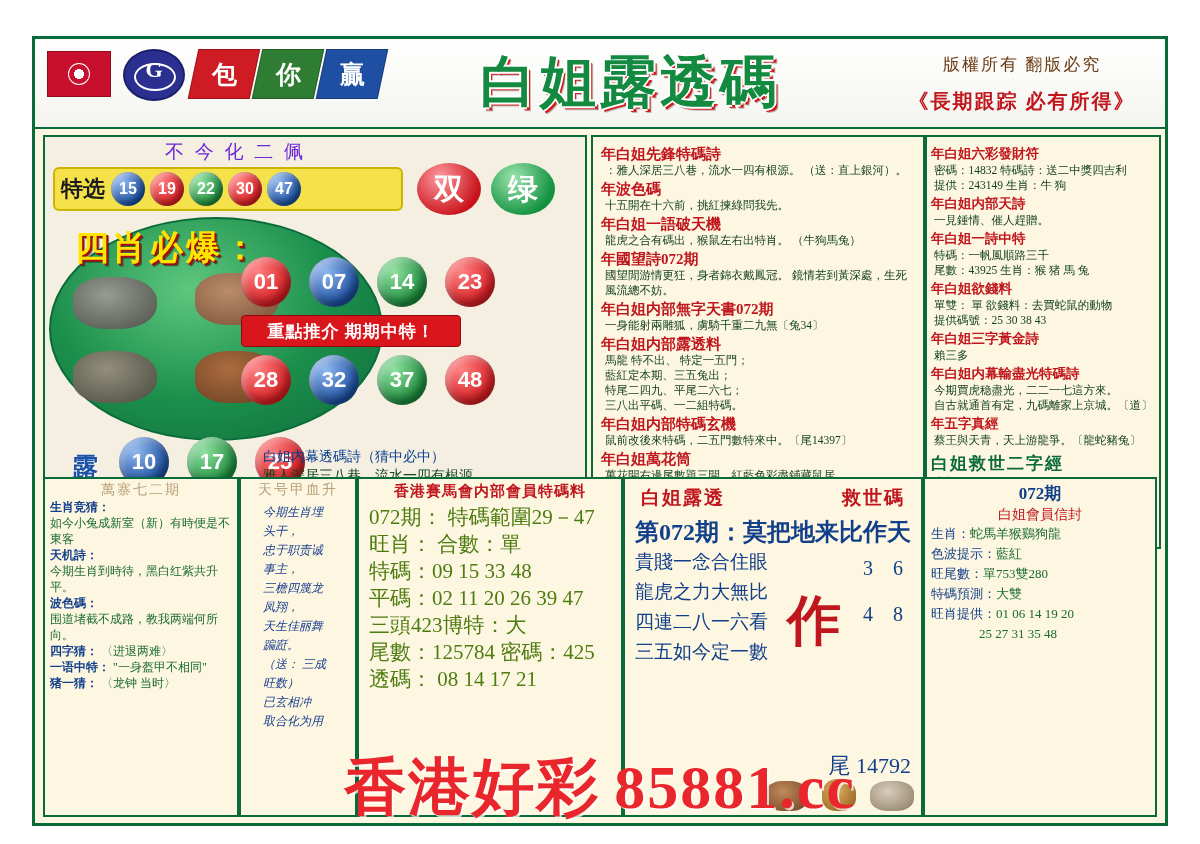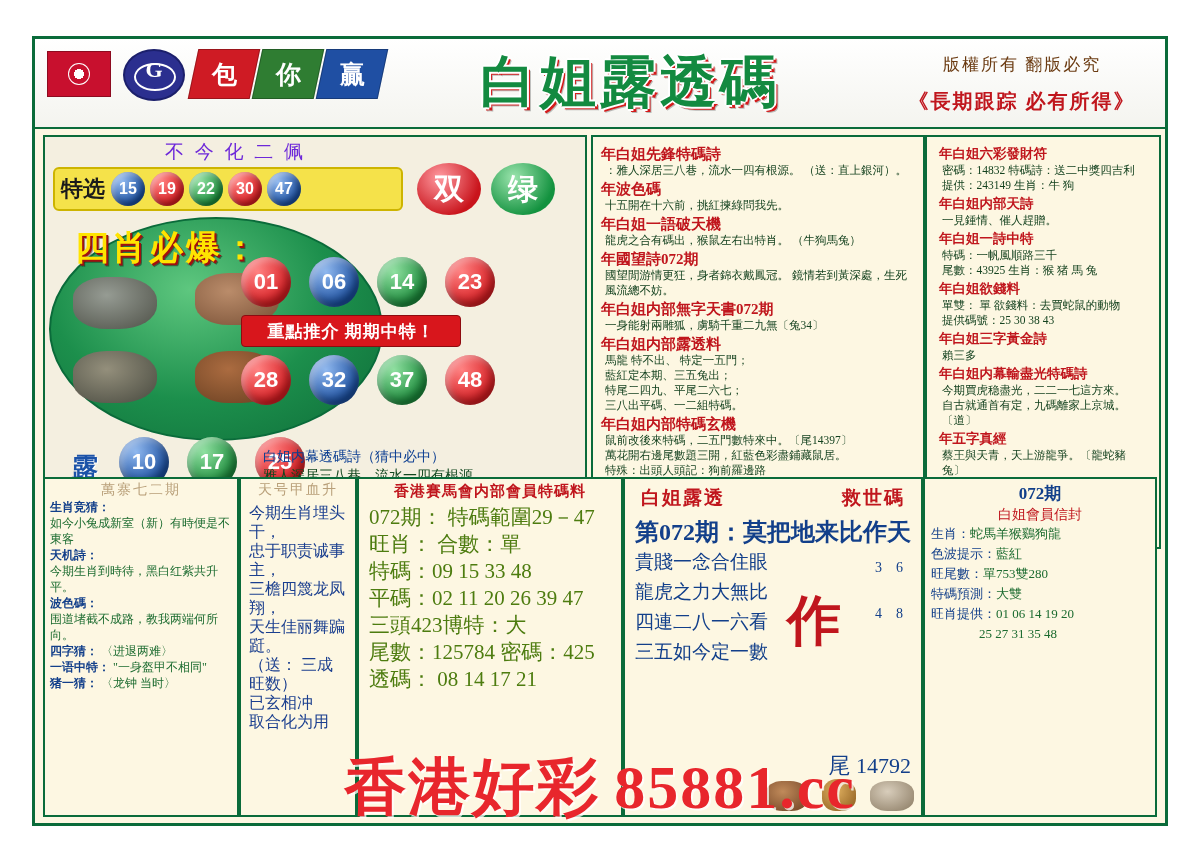--- a/index.html
+++ b/index.html
@@ -166,54 +166,54 @@
   .sec-h{
     font-family:"Liberation Serif",serif;font-size:15px;font-weight:bold;color:#c0161d;
     margin-top:3px;line-height:17px;
   }
   .sec-b{
     font-family:"Liberation Serif",serif;font-size:11.5px;color:#14421f;line-height:15px;
     margin-left:4px;
   }
 
   
-  .r-inner{padding:6px 12px;box-sizing:border-box;}
+  .r-inner{padding:6px 4px;box-sizing:border-box;}
   .r-h{font-family:"Liberation Serif",serif;font-size:13.5px;font-weight:bold;color:#c0161d;line-height:18px;margin-top:2px;}
   .r-b{font-family:"Liberation Serif",serif;font-size:11.5px;color:#14421f;line-height:15px;margin-left:3px;}
   .r-big{font-family:"Liberation Serif",serif;font-size:17px;font-weight:bold;color:#0a6b3a;margin-top:4px;letter-spacing:2px;}
 
   
   .bottom{position:absolute;left:8px;top:438px;right:8px;height:340px;display:flex;gap:0;}
   .bcell{border:2px solid #0a6b3a;background:#fdf7e2;box-sizing:border-box;position:relative;}
   .b1{width:196px;}
   .b2{width:118px;}
   .b3{width:266px;}
   .b4{width:300px;}
   .b5{flex:1;}
   .b1-title{
     text-align:center;font-family:"Liberation Serif",serif;font-size:14px;color:#b9a07a;
     padding-top:2px;letter-spacing:2px;
   }
   .kv{font-family:"Liberation Serif",serif;font-size:12px;line-height:16px;padding:0 5px;}
   .kv .k{color:#123f8a;font-weight:bold;}
   .kv .v{color:#1b6b2f;}
-  .b2-inner{font-family:"Liberation Serif",serif;font-size:16px;color:#1b3f8f;line-height:19px;padding:4px 8px;}
+  .b2-inner{font-family:"Liberation Serif",serif;font-size:12px;color:#1b3f8f;line-height:19px;padding:4px 22px;font-style:italic;}
   .b3-title{
     text-align:center;font-family:"Liberation Serif",serif;font-size:15px;font-weight:bold;color:#c0161d;
     padding:3px 0;letter-spacing:1px;
   }
   .b3-line{font-family:"Liberation Serif",serif;font-size:21px;color:#4d7c0f;line-height:27px;padding-left:10px;}
   .b4-head{display:flex;justify-content:space-between;padding:6px 16px 0 16px;}
   .b4-head div{font-family:"Liberation Serif",serif;font-size:19px;font-weight:bold;color:#c0161d;letter-spacing:2px;}
   .b4-main{font-family:"Liberation Serif",serif;font-size:19px;color:#123f8a;padding:6px 8px 0 10px;line-height:30px;}
   .b4-big{
     position:absolute;left:162px;top:106px;
     font-family:"Liberation Serif",serif;font-size:54px;font-weight:bold;color:#c0161d;
   }
-  .b4-nums{position:absolute;right:18px;top:66px;font-family:"Liberation Serif",serif;font-size:14px;color:#123f8a;line-height:46px;text-align:left;}
+  .b4-nums{position:absolute;right:18px;top:66px;font-family:"Liberation Serif",serif;font-size:20px;color:#123f8a;line-height:46px;text-align:left;}
   .b5-title{text-align:center;font-family:"Liberation Serif",serif;font-size:17px;font-weight:bold;color:#123f8a;padding-top:3px;}
   .b5-sub{text-align:center;font-family:"Liberation Serif",serif;font-size:14px;color:#c0161d;line-height:19px;}
   .b5-line{font-family:"Liberation Serif",serif;font-size:13px;color:#123f8a;line-height:20px;padding-left:6px;}
   .b5-line .g{color:#1b6b2f;}
   .horse-row{position:absolute;left:0;right:0;bottom:4px;display:flex;justify-content:space-around;align-items:flex-end;}
   .horse{width:42px;height:30px;border-radius:38% 42% 40% 40%;background:radial-gradient(ellipse at 40% 35%,#c08a5a,#6d3f22);}
   .rooster{width:34px;height:32px;border-radius:45% 45% 40% 40%;background:radial-gradient(ellipse at 40% 35%,#e0b060,#8a5a1c);}
   .cow{width:44px;height:30px;border-radius:40% 40% 40% 40%;background:radial-gradient(ellipse at 40% 35%,#d8cdbb,#8a7a62);}
 
   
@@ -276,21 +276,21 @@
       <div class="lv">绿</div>
 
       <div class="oval"></div>
       <div class="sixiao">四肖必爆：</div>
       <div class="animal an1"></div>
       <div class="animal an2"></div>
       <div class="animal an3"></div>
       <div class="animal an4"></div>
 
       <div class="bigball b-red" style="left:196px;top:120px;">01</div>
-      <div class="bigball b-blue" style="left:264px;top:120px;">06</div>
+      <div class="bigball b-blue" style="left:264px;top:120px;">07</div>
       <div class="bigball b-green" style="left:332px;top:120px;">14</div>
       <div class="bigball b-red" style="left:400px;top:120px;">23</div>
 
       <div class="redbar">重點推介 期期中特！</div>
 
       <div class="bigball b-red" style="left:196px;top:218px;">28</div>
       <div class="bigball b-blue" style="left:264px;top:218px;">32</div>
       <div class="bigball b-green" style="left:332px;top:218px;">37</div>
       <div class="bigball b-red" style="left:400px;top:218px;">48</div>
 
@@ -335,20 +335,21 @@
 鏡情若到黃深處，生死風流總不妨。</div>
           <div class="sec-h">年白姐内部無字天書072期</div>
           <div class="sec-b">一身能射兩雕狐，虜騎千重二九無〔兔34〕</div>
           <div class="sec-h">年白姐内部露透料</div>
           <div class="sec-b" style="white-space:pre-line">馬龍 特不出、 特定一五門；
 藍紅定本期、三五兔出；
 特尾二四九、平尾二六七；
 三八出平碼、一二組特碼。</div>
           <div class="sec-h">年白姐内部特碼玄機</div>
           <div class="sec-b">鼠前改後來特碼，二五門數特來中。〔尾14397〕</div>
+          <div class="sec-h">年白姐萬花筒</div>
           <div class="sec-b" style="white-space:pre-line">萬花開右邊尾數題三開，紅藍色彩盡鋪藏鼠居。
 特殊：出頭人頭記：狗前羅邊路</div>
           <div class="sec-h">年白姐必出特玄機詩</div>
           <div class="sec-b">花冠不整下堂來，梨花一枝春帶雨。我26中48</div>
         </div>
       </div>
     </div>
 
     <div class="right-panel">
       <div class="r-inner">

